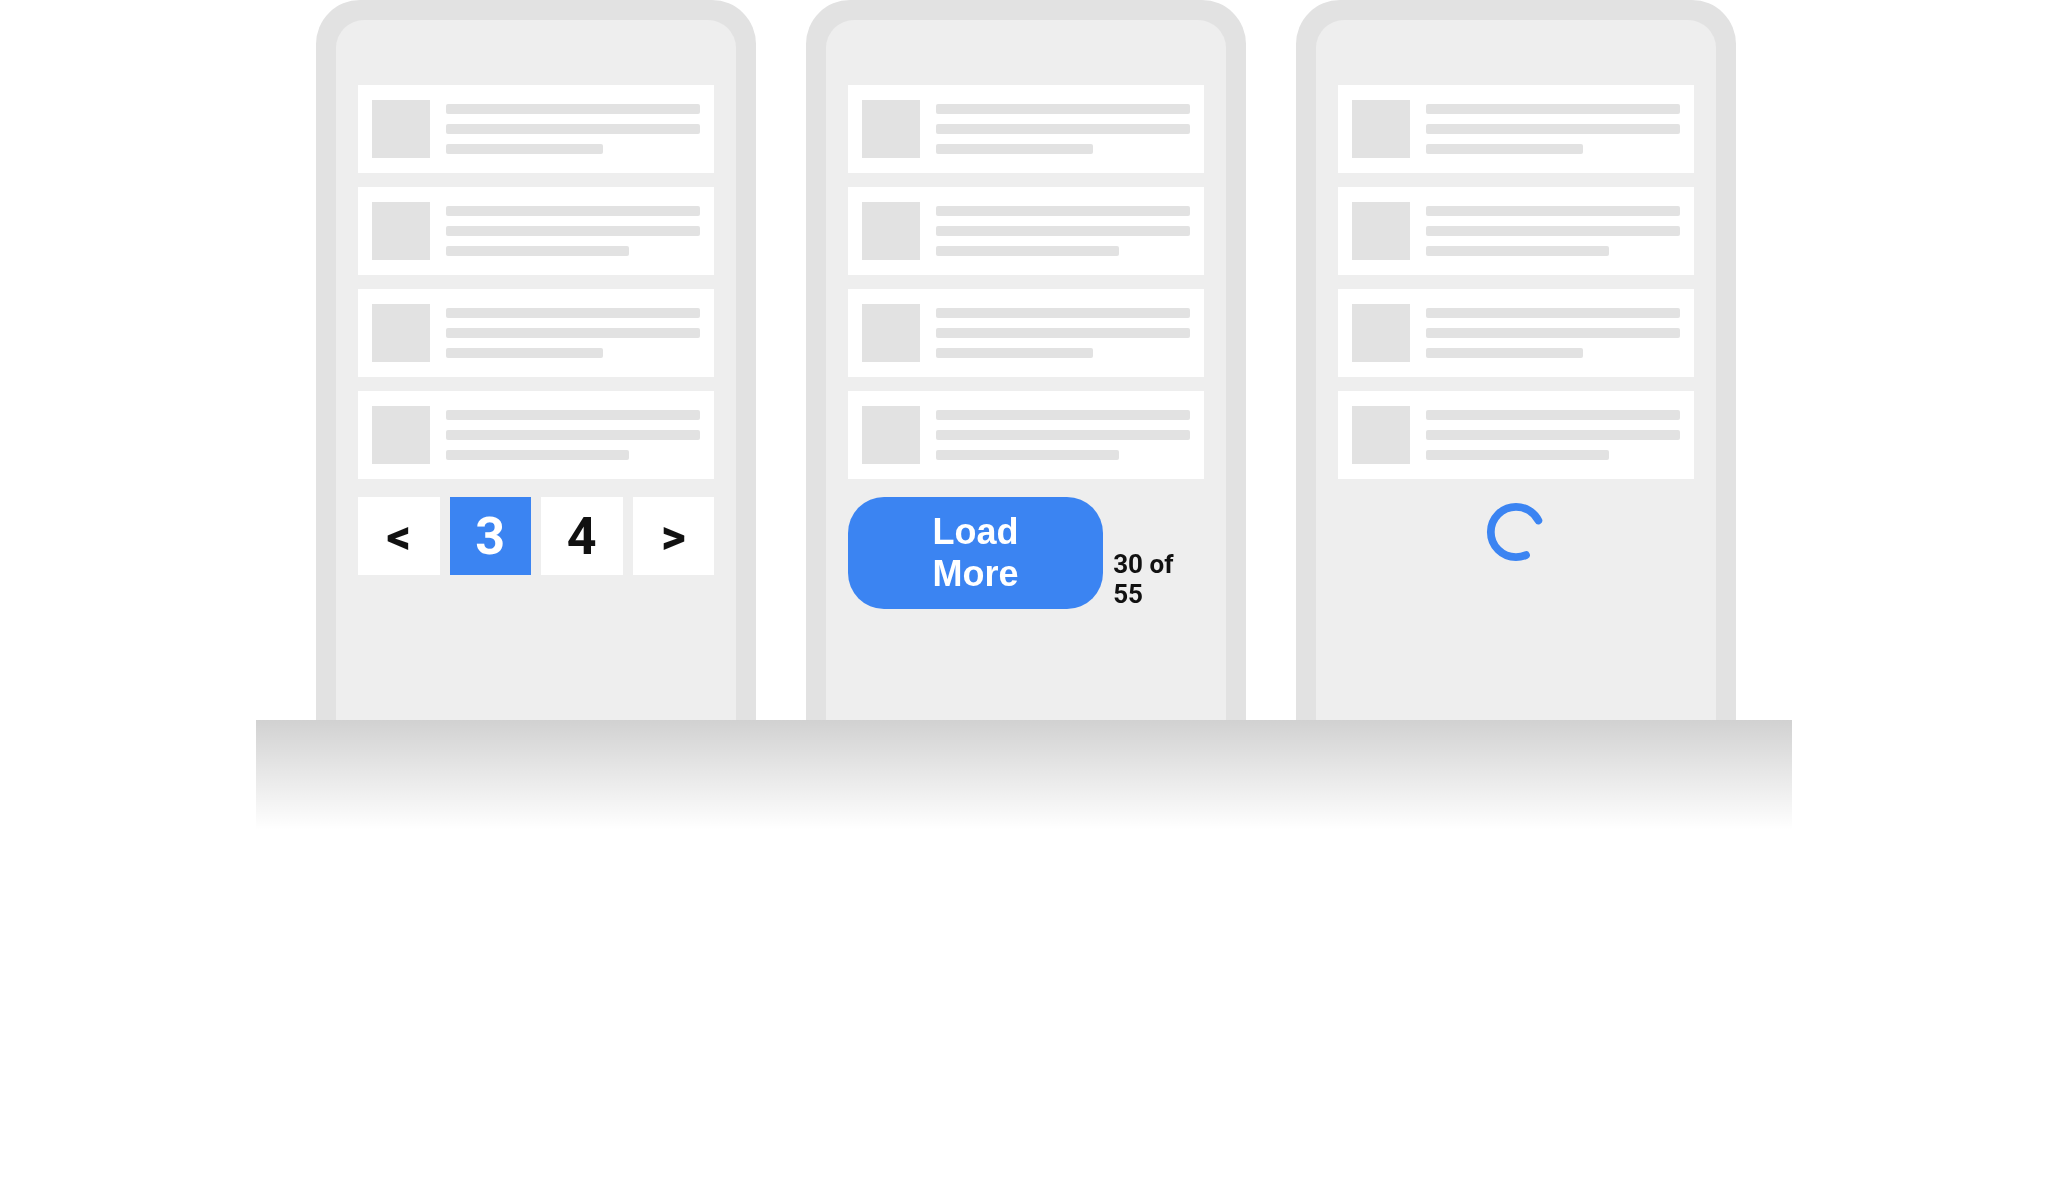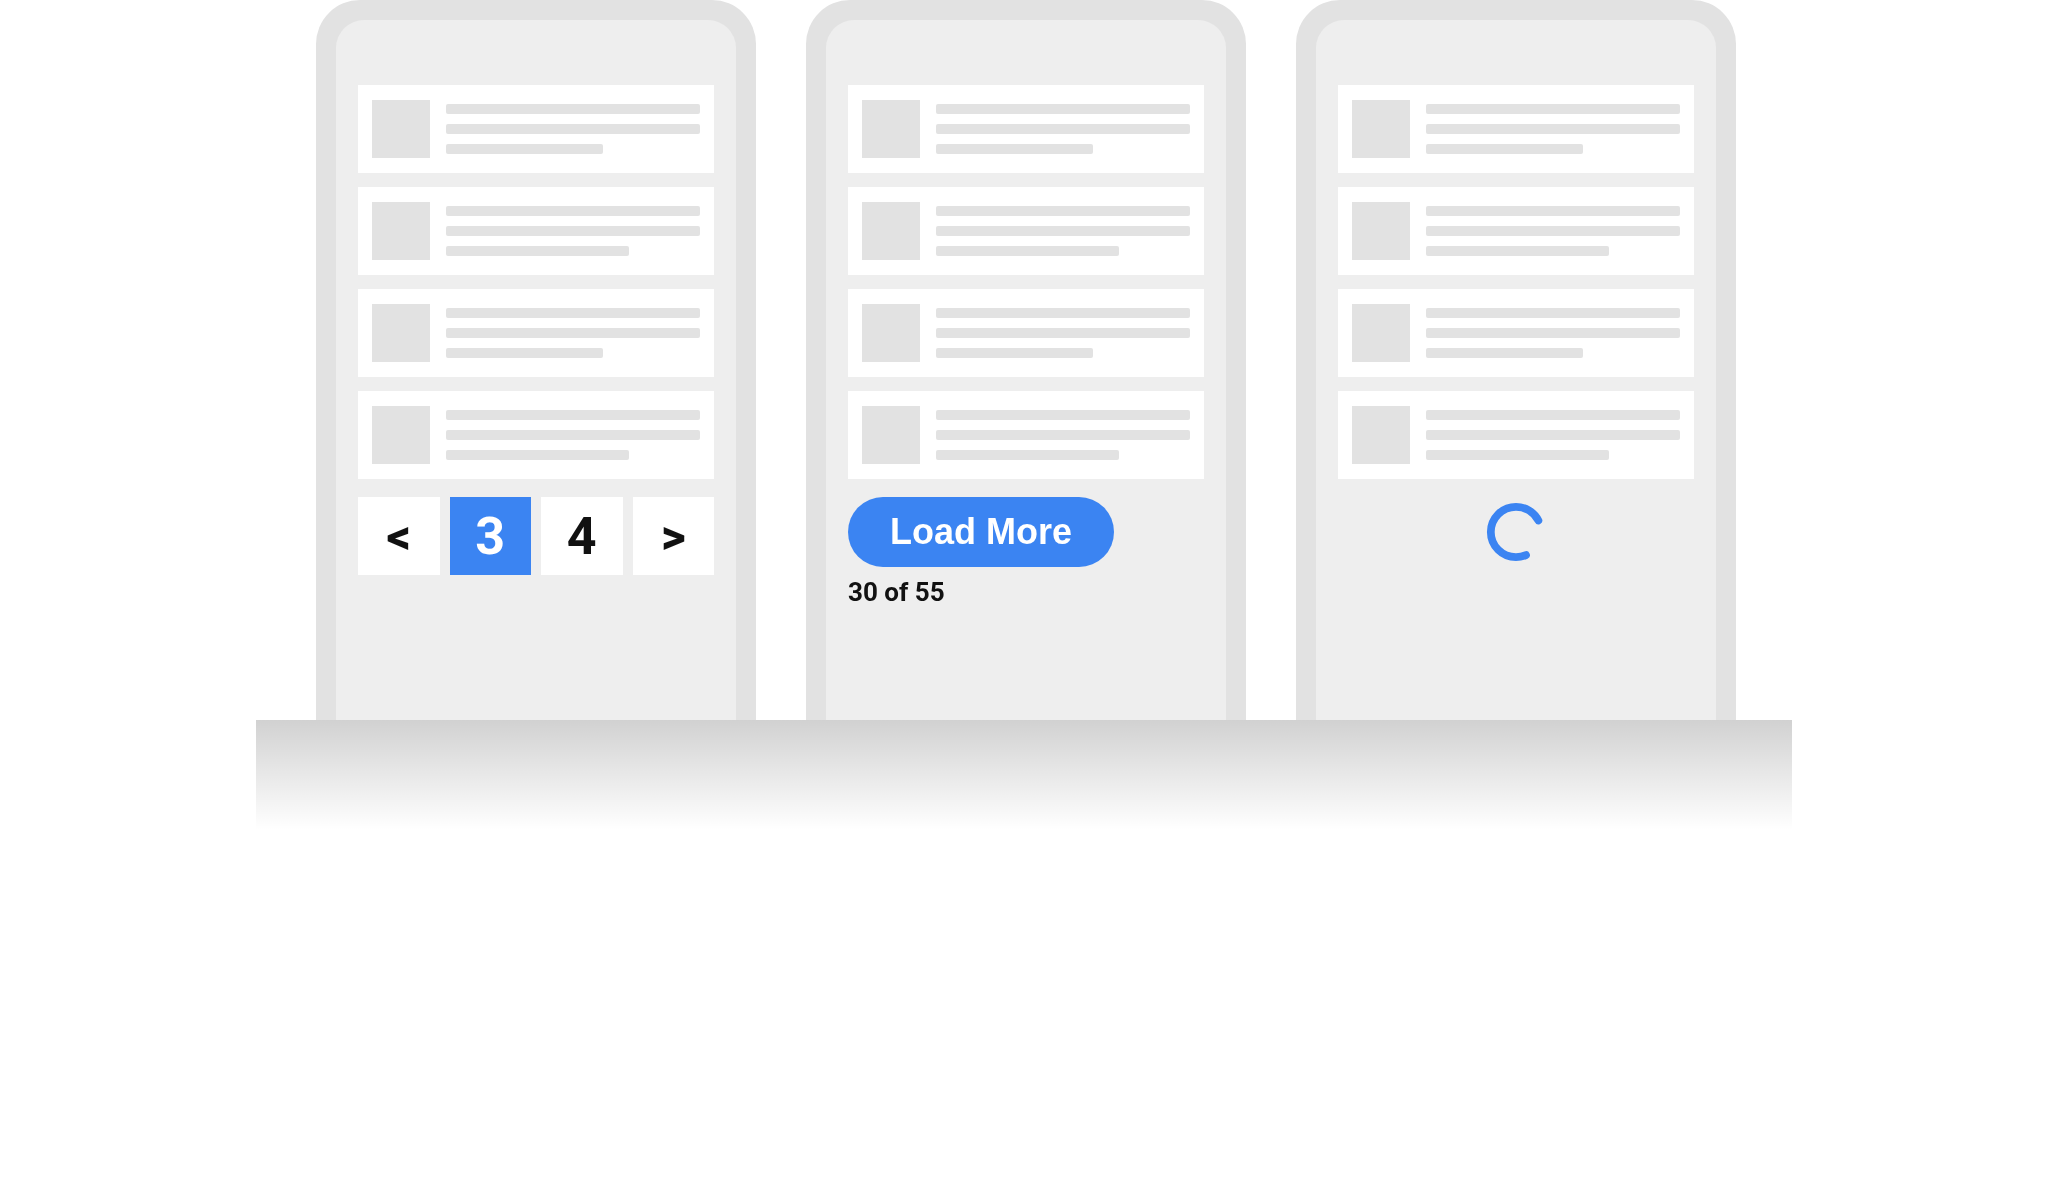--- a/index.html
+++ b/index.html
@@ -93,22 +93,21 @@
   .page-btn.active {
     background: #3b84f2;
     color: #ffffff;
   }
   .page-btn.chev { font-size: 48px; font-weight: 800; }
 
   
   .loadmore-wrap {
     margin-top: 18px;
     display: flex;
-    flex-direction: column;
-    align-items: flex-start;
+    align-items: flex-end;
     gap: 10px;
   }
   .loadmore-btn {
     background: #3b84f2;
     color: #ffffff;
     font-size: 36px;
     font-weight: 600;
     padding: 14px 42px;
     border-radius: 36px;
     border: none;

